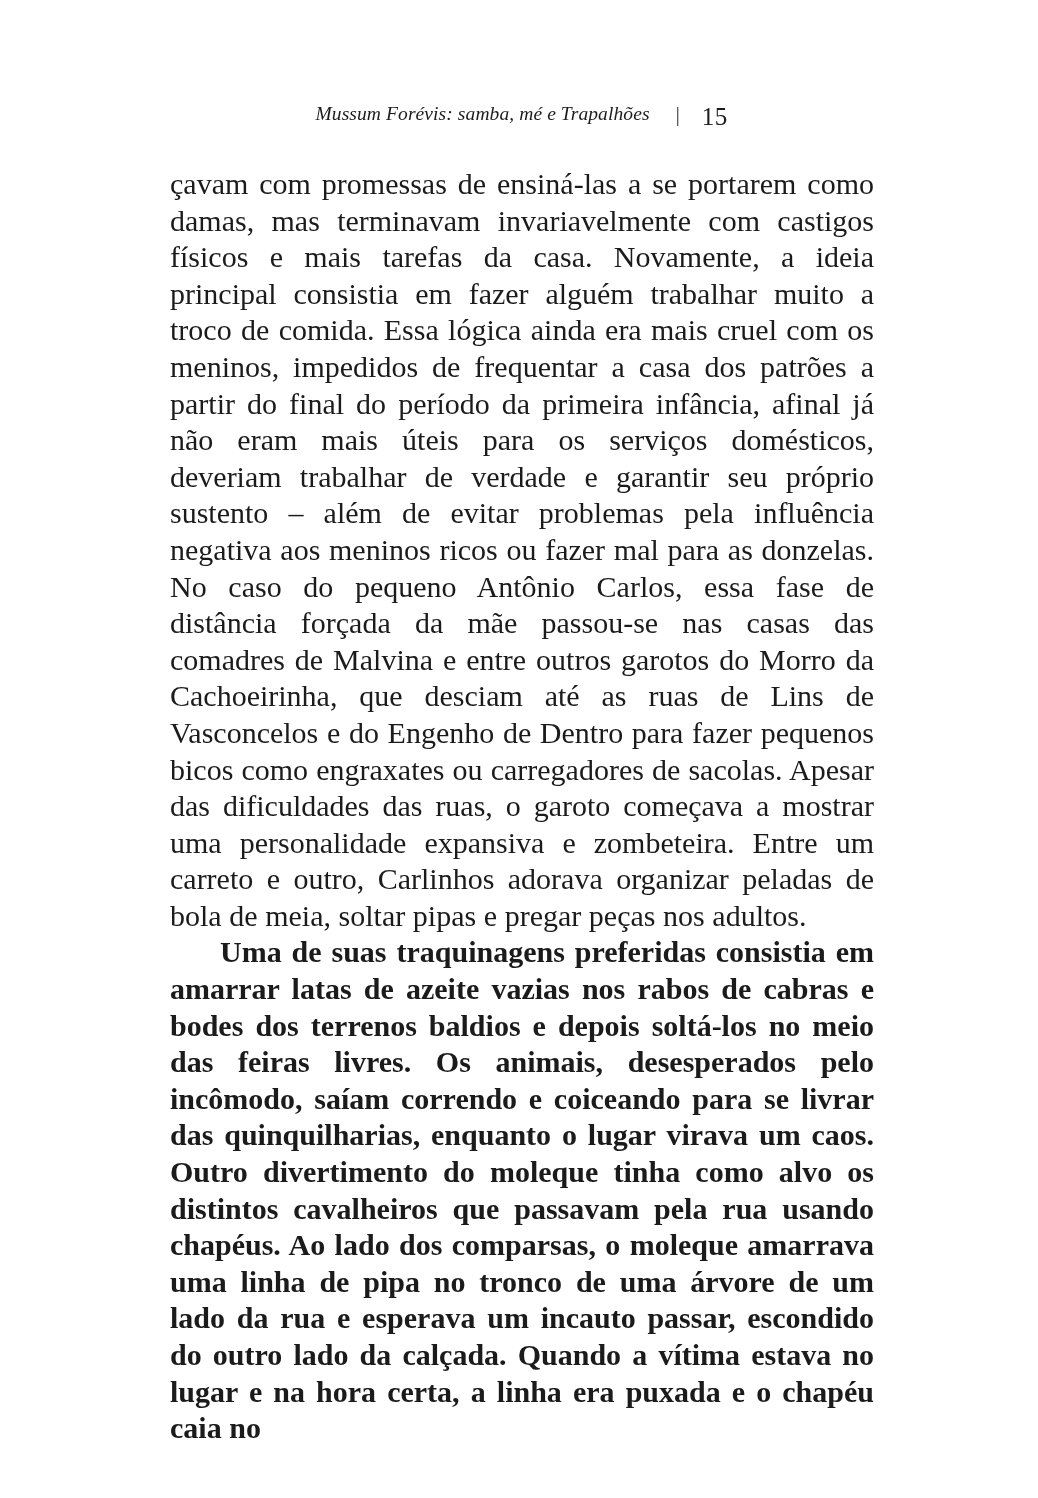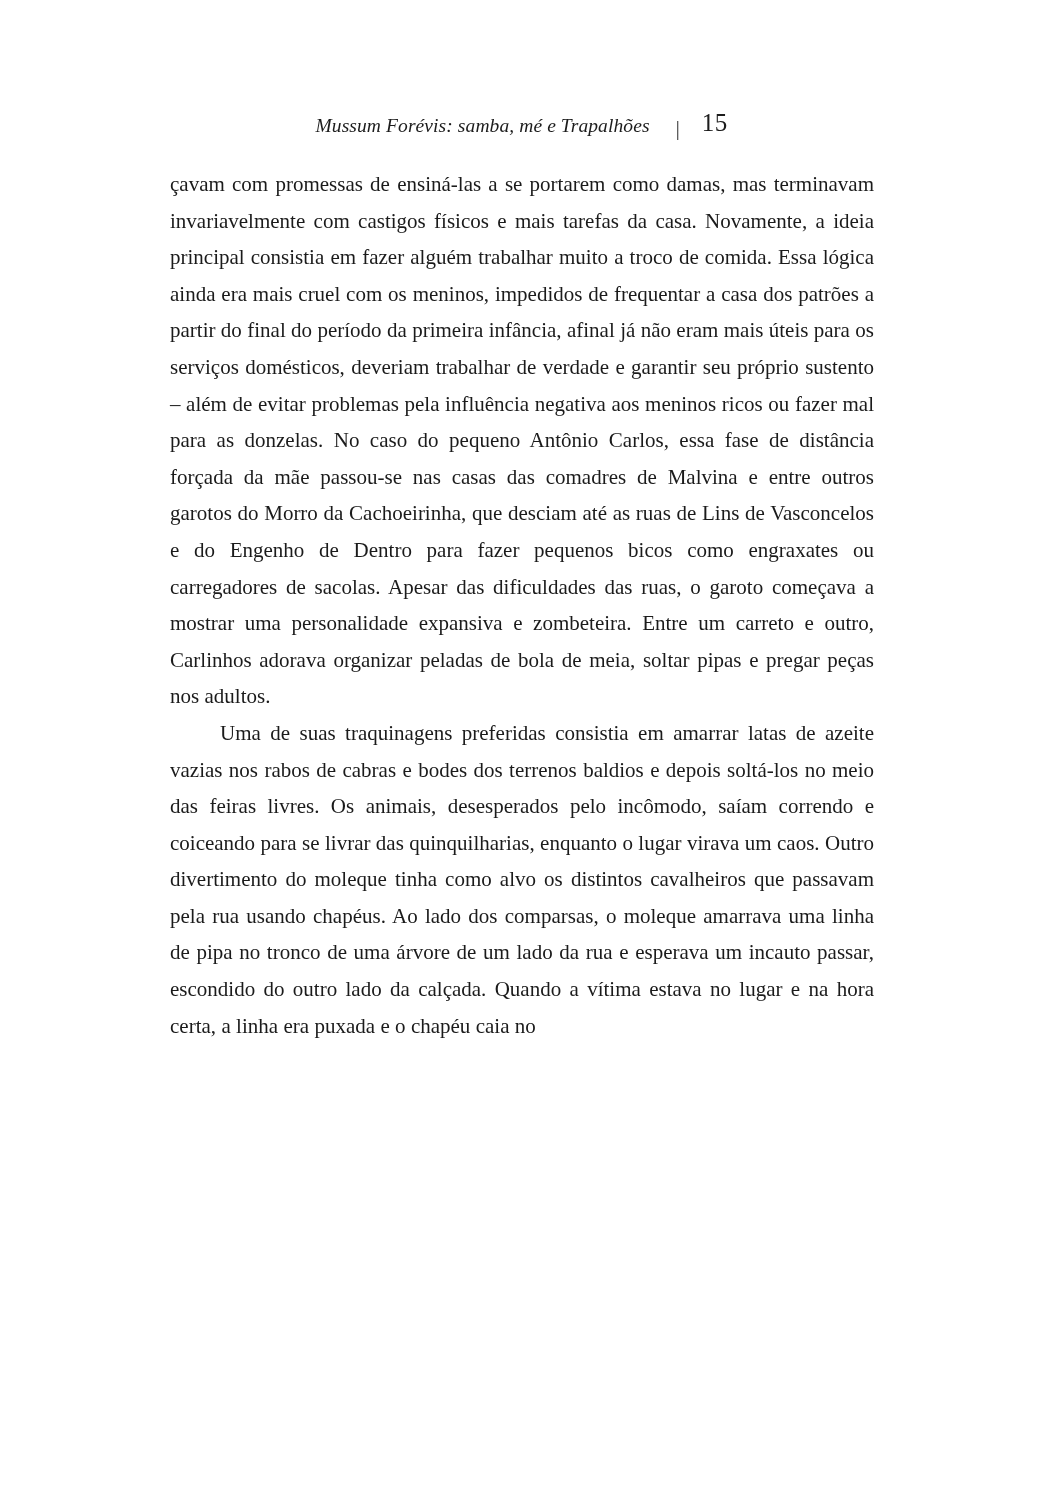--- a/index.html
+++ b/index.html
@@ -26,21 +26,21 @@
   }
 
   
   .running-head {
     position: absolute;
     left: 170px;
     top: 103px;
     width: 703px;
     height: 34px;
     display: flex;
-    align-items: flex-end;
+    align-items: flex-start;
     justify-content: center;
     font-style: italic;
     font-size: 19.5px;
     letter-spacing: 0.1px;
     color: #1c1c1c;
     white-space: nowrap;
   }
   .running-head .rh-title {
     font-style: italic;
   }
@@ -62,31 +62,32 @@
   
   .text-block {
     position: absolute;
     left: 170px;
     top: 166px;
     width: 704px;
   }
 
   .body-par {
     margin: 0;
-    font-size: 21px;
+    font-size: 30px;
     line-height: 36.6px;
     text-align: justify;
     text-justify: inter-word;
     color: #1b1b1b;
     hyphens: none;
     -webkit-hyphens: none;
     word-spacing: 0.1px;
   }
   .body-par + .body-par {
     text-indent: 50px;
+    font-weight: bold;
   }
   .body-par.last-par {
     
   }
 </style>
 </head>
 <body>
 
 <div class="page">
 

